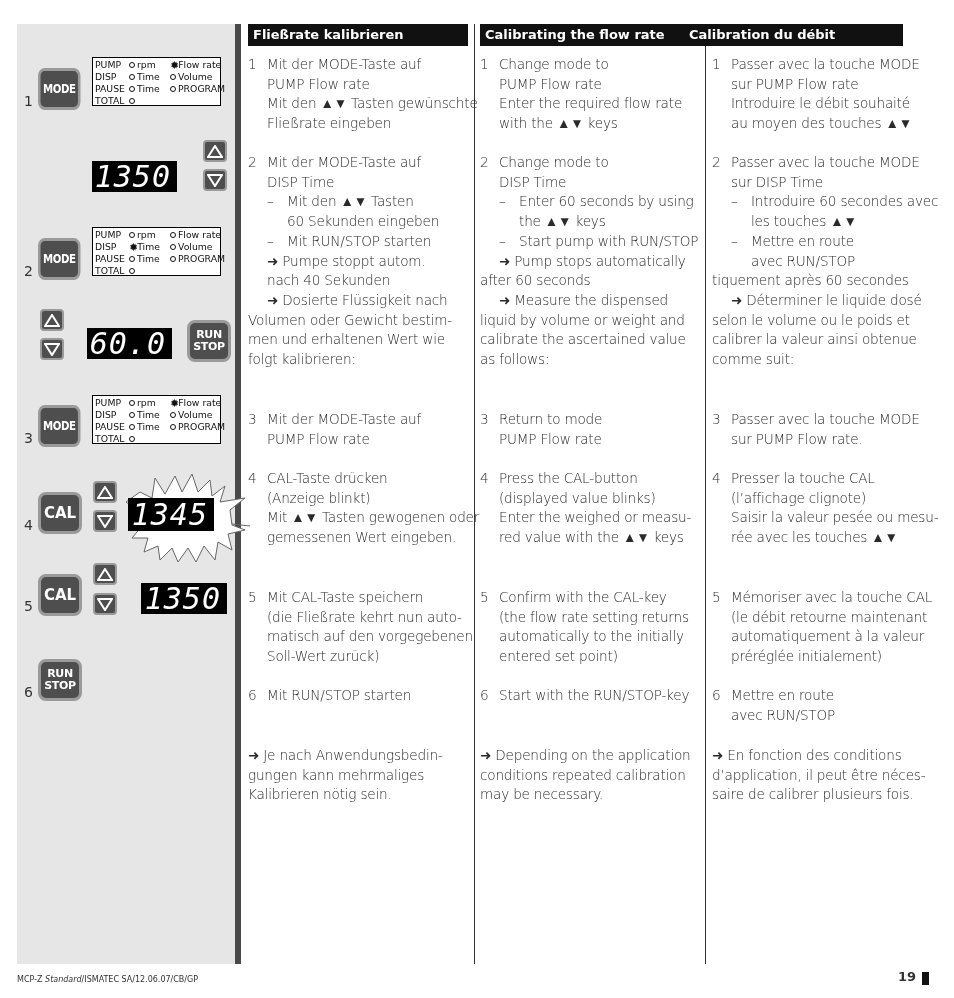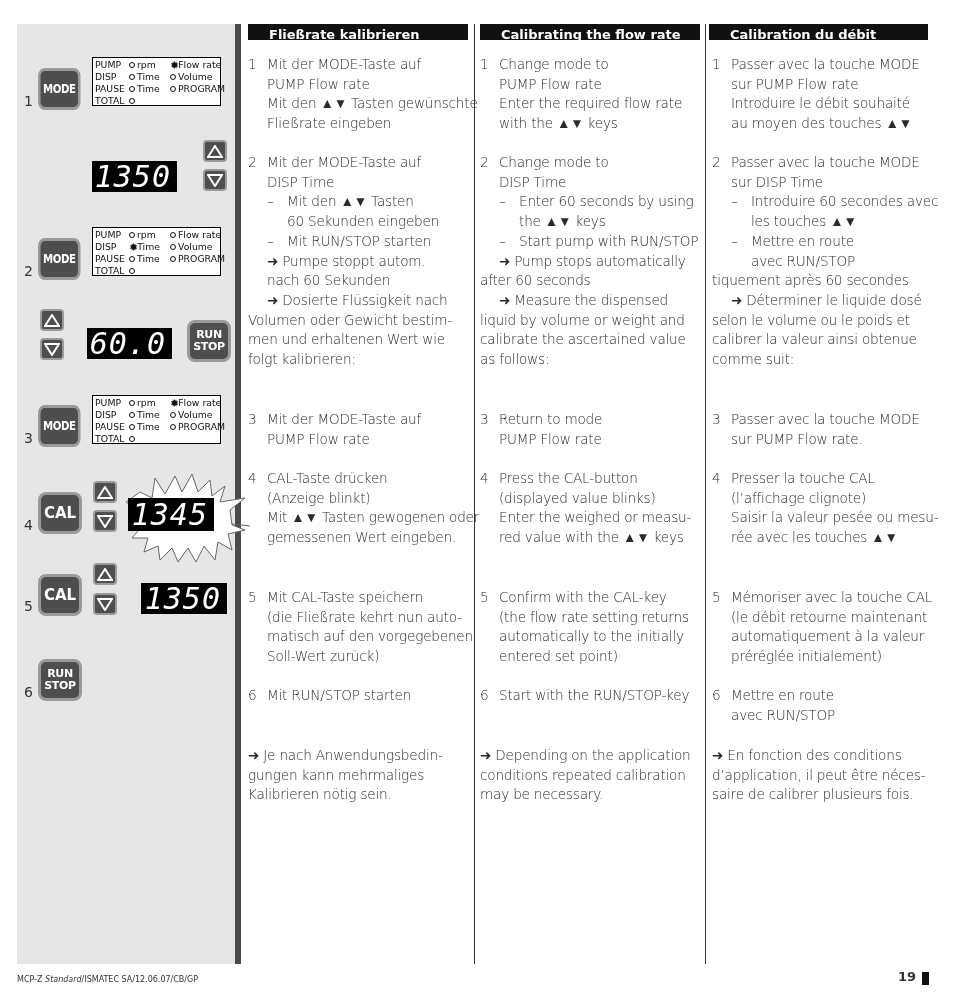--- a/index.html
+++ b/index.html
@@ -14,21 +14,21 @@
   }
   .left-bar {
     position:absolute; left:235px; top:24px; width:6px; height:940px;
     background:#4a4a4a;
   }
   .vline { position:absolute; top:24px; width:1px; height:940px; background:#333; }
 
   .col { position:absolute; top:24px; }
   .col-head {
     background:#111; color:#fff; font-weight:bold; font-size:13px;
-    height:16px; line-height:22px; padding-left:21px;
+    height:22px; line-height:22px; padding-left:5px;
   }
   .step {
     position:absolute; left:0; font-size:13.6px; line-height:19.7px; color:#2a2a2a;
     font-family:"DejaVu Sans", sans-serif; font-weight:300; letter-spacing:-0.2px;
   }
   .step .num { position:absolute; left:0; top:0; }
   .step .body { margin-left:19px; }
   .step .body div { white-space:nowrap; }
   .step .subtxt { padding-left:20px; }
   .step .flush { margin-left:-19px; }
@@ -236,21 +236,21 @@
       <div style="position:relative;">
           <span style="position:absolute;left:0;">–</span>
           <div class="subtxt">Mit den ▲▼ Tasten</div>
         </div>
       <div class="subtxt">60 Sekunden eingeben</div>
       <div style="position:relative;">
           <span style="position:absolute;left:0;">–</span>
           <div class="subtxt">Mit RUN/STOP starten</div>
         </div>
       <div>➜ Pumpe stoppt autom.</div>
-        <div>nach 60 Sekunden</div>
+        <div>nach 40 Sekunden</div>
       <div>➜ Dosierte Flüssigkeit nach</div>
         <div class="flush">Volumen oder Gewicht bestim-</div>
         <div class="flush">men und erhaltenen Wert wie</div>
         <div class="flush">folgt kalibrieren:</div>
     </div>
   </div>
   <div class="step" style="top:386px;">
     <span class="num">3</span>
     <div class="body">
         <div>Mit der MODE-Taste auf</div>
@@ -358,21 +358,21 @@
   </div>
   <div class="step" style="top:722px;">
     <div>
         <div>➜ Depending on the application</div>
         <div>conditions repeated calibration</div>
         <div>may be necessary.</div>
       </div>
   </div>
 </div>
 
-<div class="col" style="left:709px;width:219px;">
+<div class="col" style="left:684px;width:219px;">
   <div class="col-head">Calibration du débit</div>
 </div>
 <div class="col" style="left:712px;width:222px;">
   <div class="step" style="top:31px;">
     <span class="num">1</span>
     <div class="body">
         <div>Passer avec la touche MODE</div>
         <div>sur PUMP Flow rate</div>
         <div>Introduire le débit souhaité</div>
         <div>au moyen des touches ▲▼</div>

